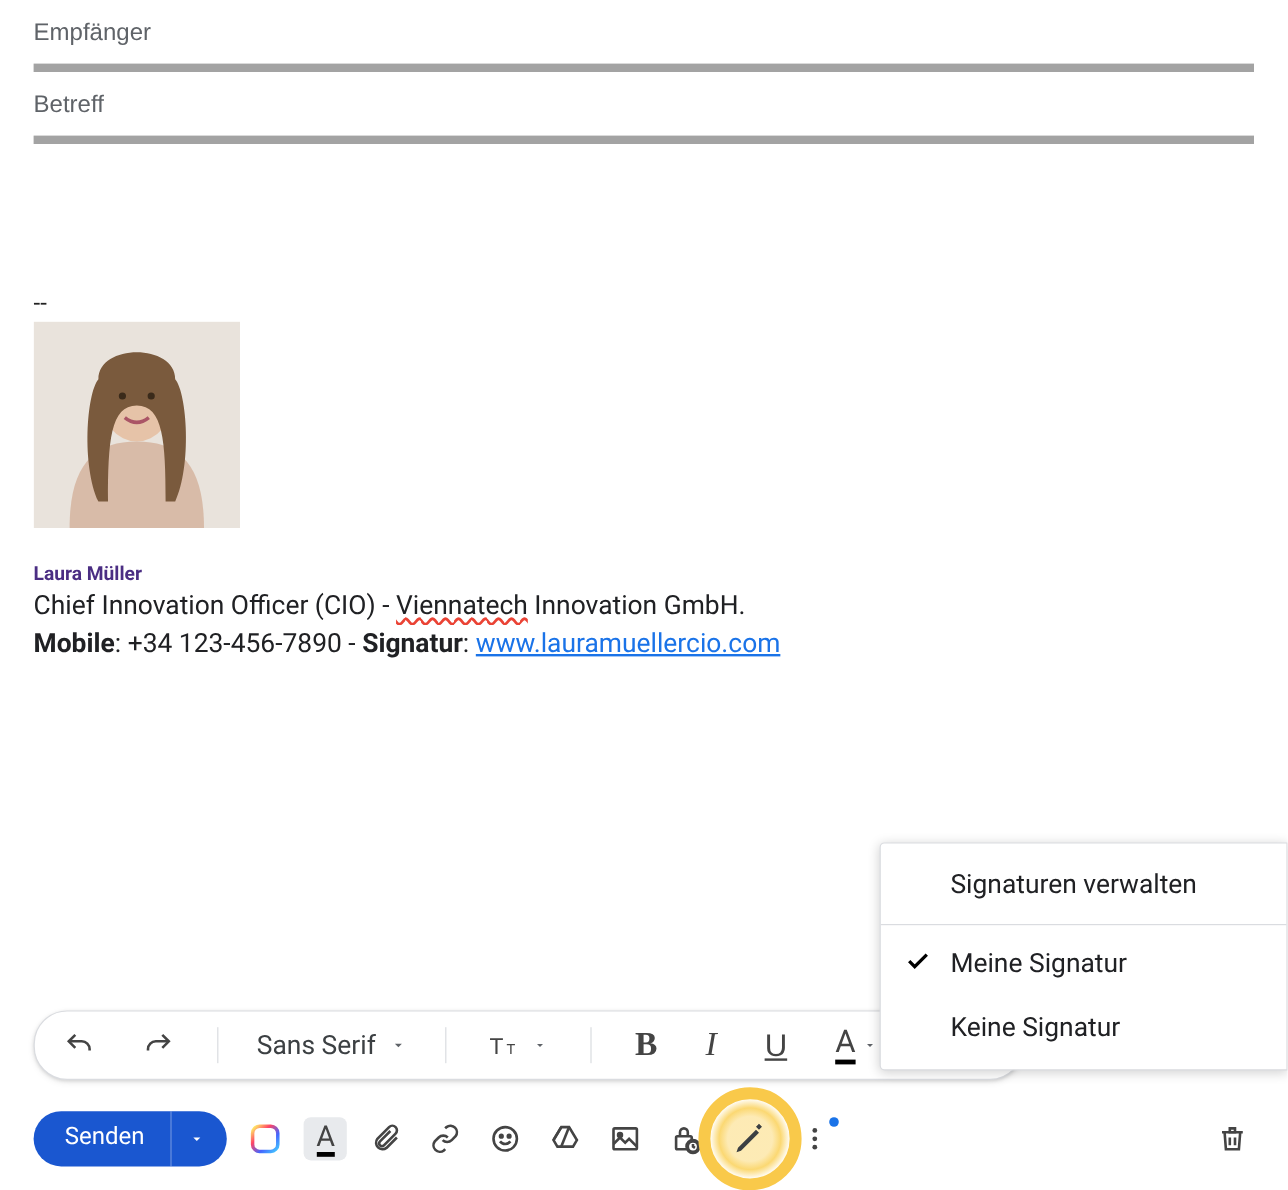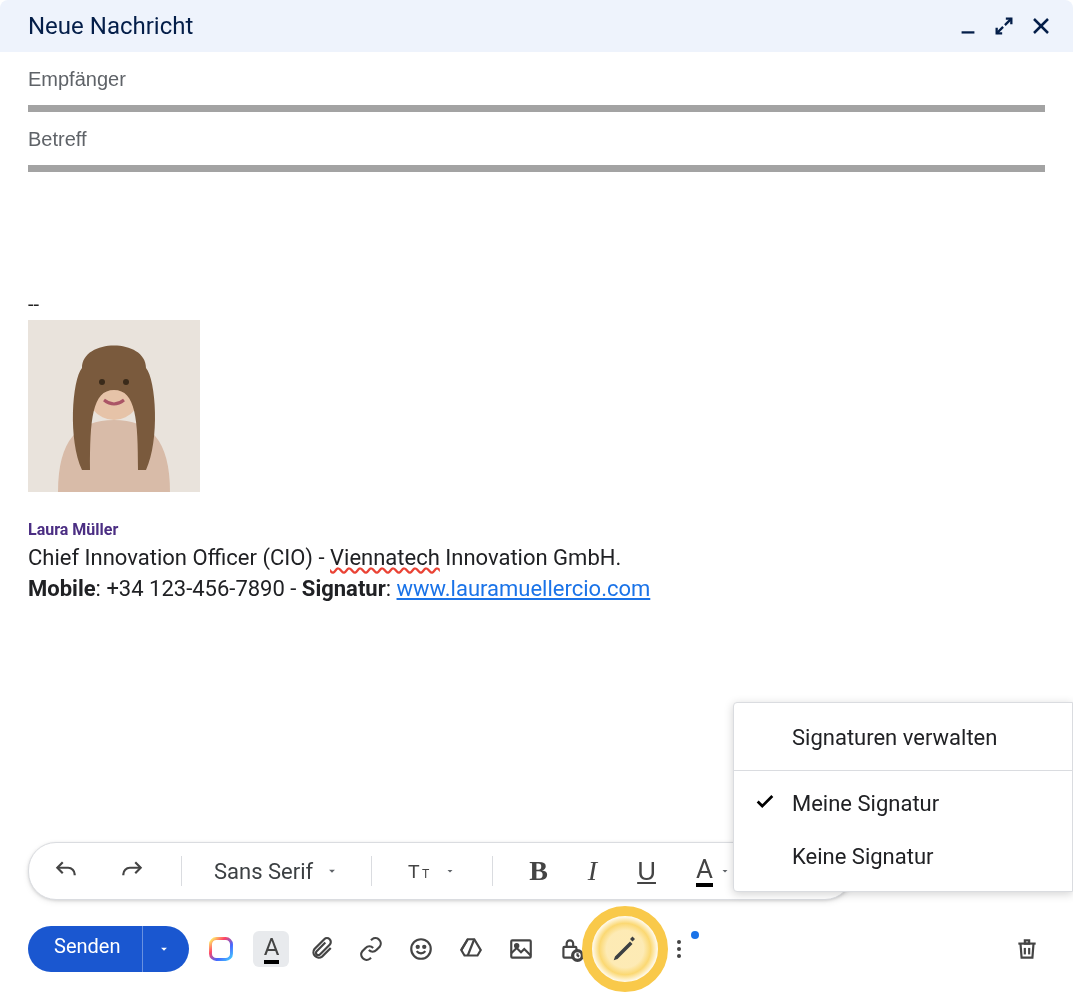--- a/index.html
+++ b/index.html
@@ -231,38 +231,20 @@
     left: 20px;
     top: 50%;
     transform: translateY(-50%);
   }
 </style>
 </head>
 <body>
 
 <div class="compose-window">
 
-  <div class="header">
-    <div class="header-title">Neue Nachricht</div>
-    <div class="header-controls">
-      <svg width="22" height="22" viewBox="0 0 24 24" fill="none" stroke="#041e49" stroke-width="2.5">
-          <line x1="5" y1="19" x2="19" y2="19"></line>
-        </svg>
-      <svg width="22" height="22" viewBox="0 0 24 24" fill="none" stroke="#041e49" stroke-width="2.5">
-          <path d="M14 4h6v6"></path>
-          <path d="M10 20H4v-6"></path>
-          <path d="M20 4l-7 7"></path>
-          <path d="M4 20l7-7"></path>
-        </svg>
-      <svg width="24" height="24" viewBox="0 0 24 24" fill="none" stroke="#041e49" stroke-width="2.5">
-          <line x1="5" y1="5" x2="19" y2="19"></line>
-          <line x1="19" y1="5" x2="5" y2="19"></line>
-        </svg>
-    </div>
-  </div>
 
   <div class="field-row">
     <input type="text" placeholder="Empfänger" style="">
   </div>
   <div class="field-row">
     <input type="text" placeholder="Betreff" style="">
   </div>
 
   <div class="body-area">
     <div class="sig-divider">--</div>

